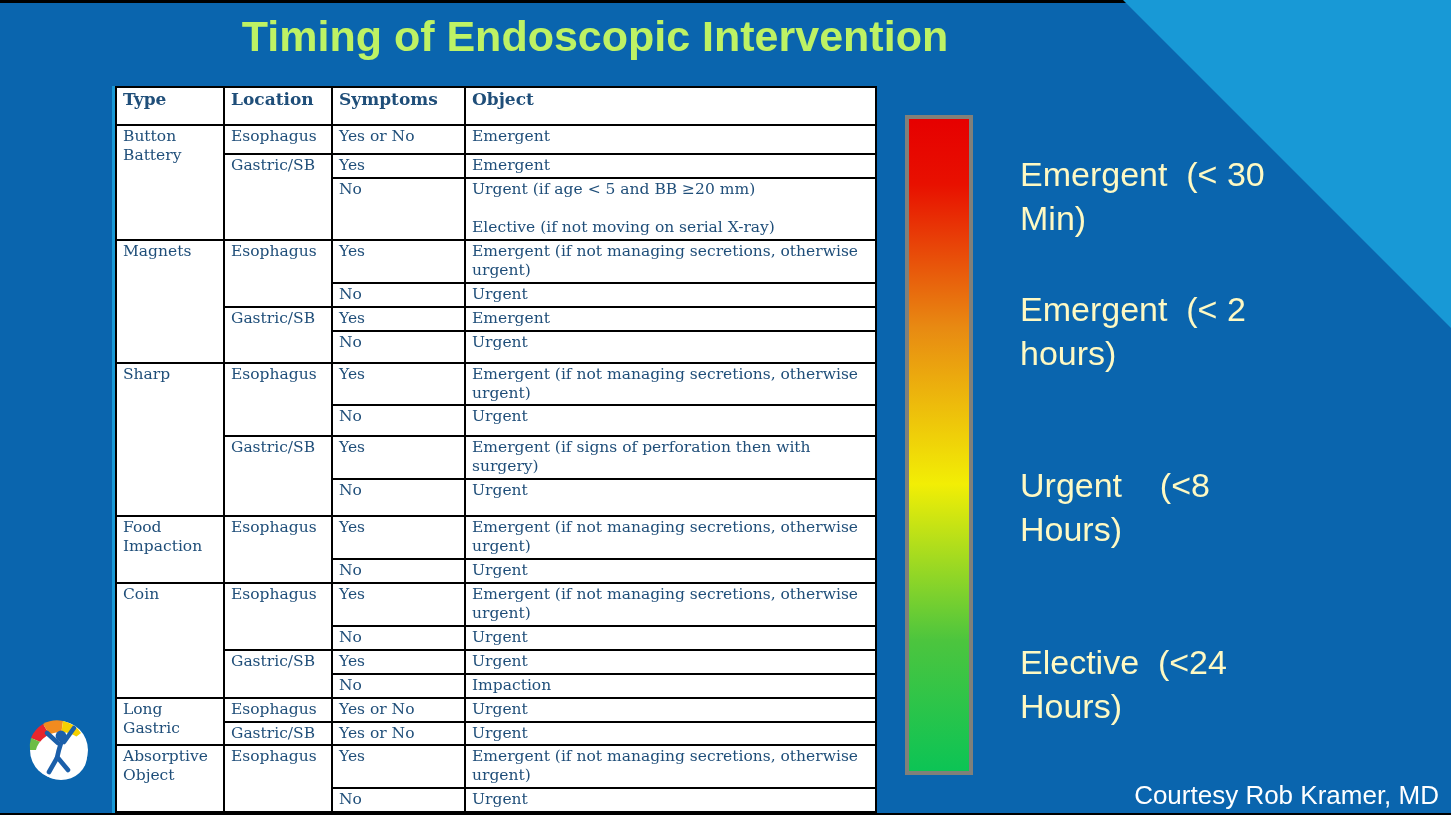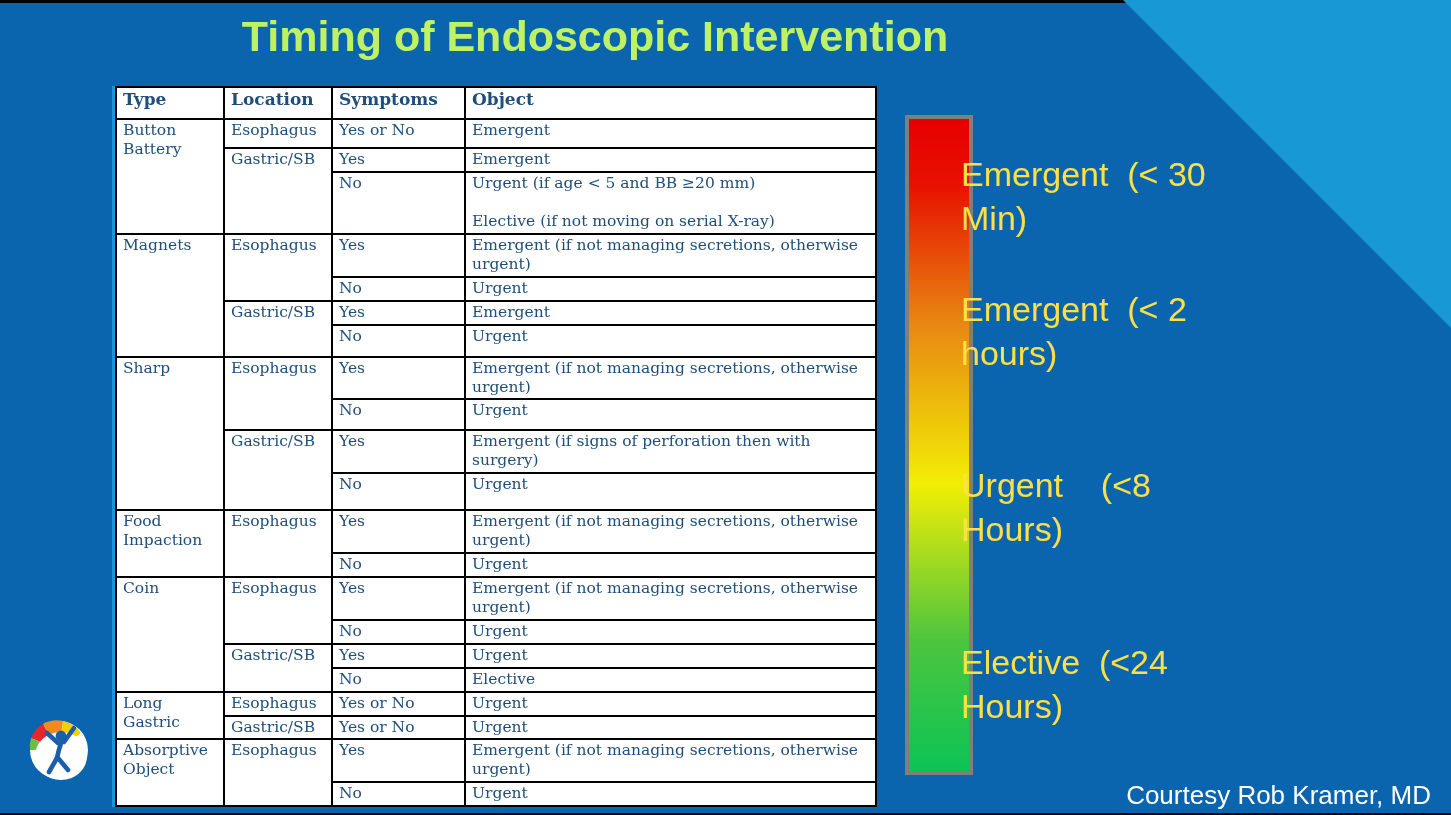--- a/index.html
+++ b/index.html
@@ -40,25 +40,25 @@
     border:4px solid var(--bar-border,#80807a);
     background:linear-gradient(to bottom,
       var(--grad-red,#e60000) 0%,
       #e81000 10%,
       var(--grad-orange,#e88a12) 32%,
       var(--grad-yellow,#f2ee05) 56%,
       #4cc53e 80%,
       var(--grad-green,#0cc455) 100%);
   }
   .legend-label{
-    position:absolute;left:961px;width:420px;
-    color:#fde047;font-size:34px;line-height:1.3;white-space:pre;
+    position:absolute;left:1020px;width:420px;
+    color:#fef9c3;font-size:34px;line-height:1.3;white-space:pre;
   }
   #credit-line{
-    position:absolute;right:20px;bottom:4px;
+    position:absolute;right:12px;bottom:4px;
     color:#fff;font-size:26px;
   }
   #hospital-logo{position:absolute;left:28px;top:708px;}
 </style>
 </head>
 <body>
 
 <div class="edge-strip" id="edge-top"></div>
 <div class="edge-strip" id="edge-bottom"></div>
 <div id="corner-triangle"></div>
@@ -66,21 +66,21 @@
 <div id="slide-title">Timing of Endoscopic Intervention</div>
 
 <table id="fb-table">
   <colgroup>
     <col style="width:108px">
       <col style="width:108px">
       <col style="width:133px">
       <col style="width:411px">
   </colgroup>
   <thead>
-    <tr id="fb-table-header-row" style="height:32px">
+    <tr id="fb-table-header-row" style="height:38px">
         <th>Type</th>
         <th>Location</th>
         <th>Symptoms</th>
         <th>Object</th>
       </tr>
   </thead>
   <tbody id="fb-table-body">
       <tr style="height: 29px;">
         <td rowspan="3">Button Battery</td>
         <td>Esophagus</td>
@@ -156,21 +156,21 @@
         <td>No</td>
         <td>Urgent</td>
       </tr>
       <tr style="height: 23px;">
         <td rowspan="2">Gastric/SB</td>
         <td>Yes</td>
         <td>Urgent</td>
       </tr>
       <tr style="height: 24px;">
         <td>No</td>
-        <td>Elective</td>
+        <td>Impaction</td>
       </tr>
       <tr style="height: 23px;">
         <td rowspan="2">Long Gastric</td>
         <td>Esophagus</td>
         <td>Yes or No</td>
         <td>Urgent</td>
       </tr>
       <tr style="height: 23px;">
         <td>Gastric/SB</td>
         <td>Yes or No</td>

